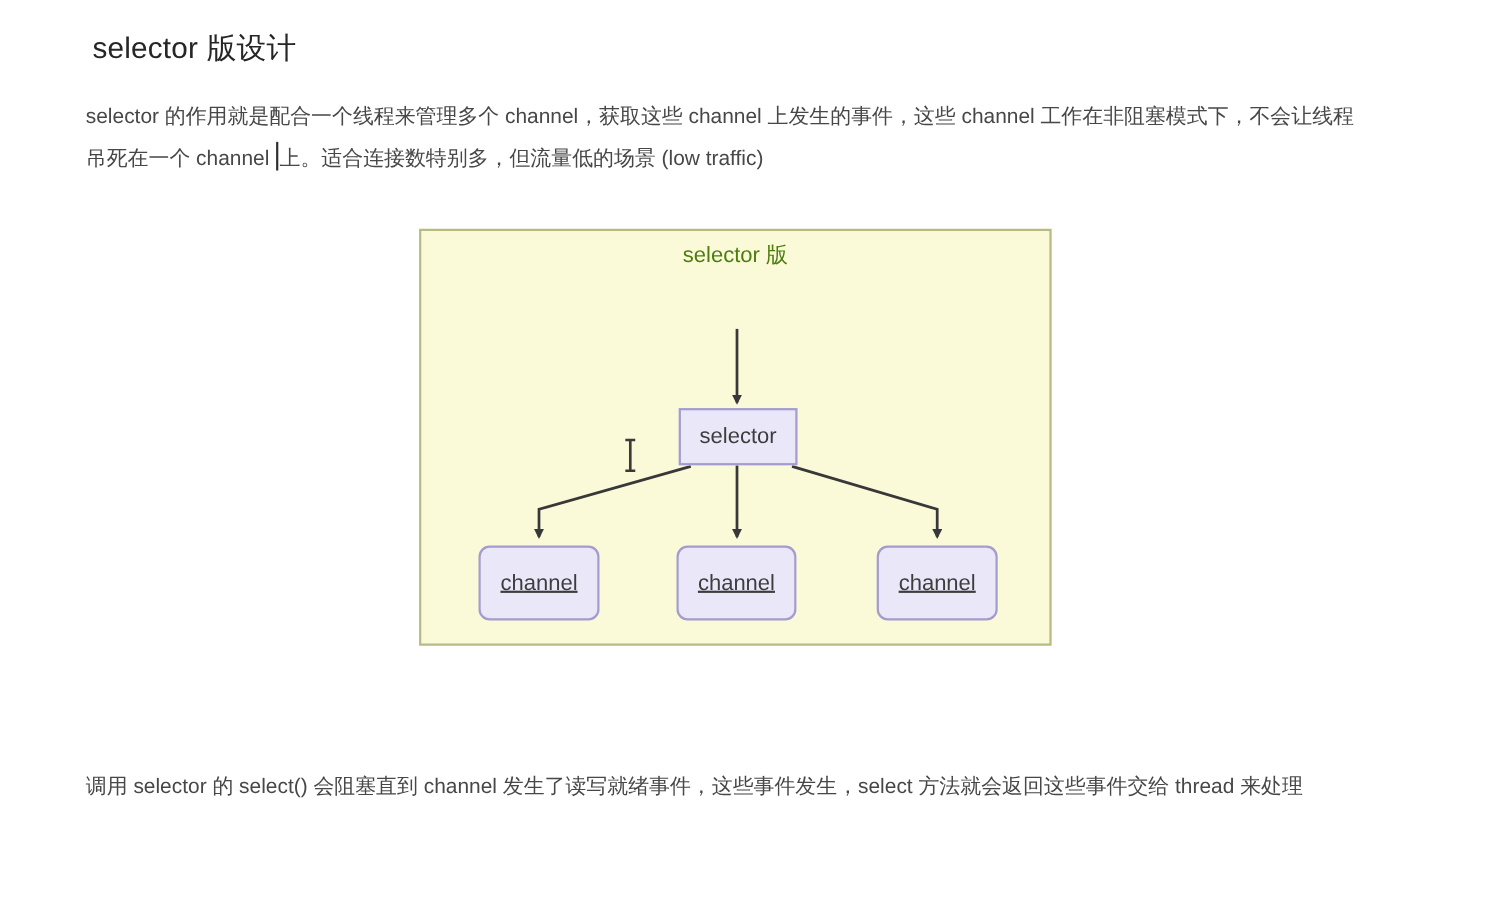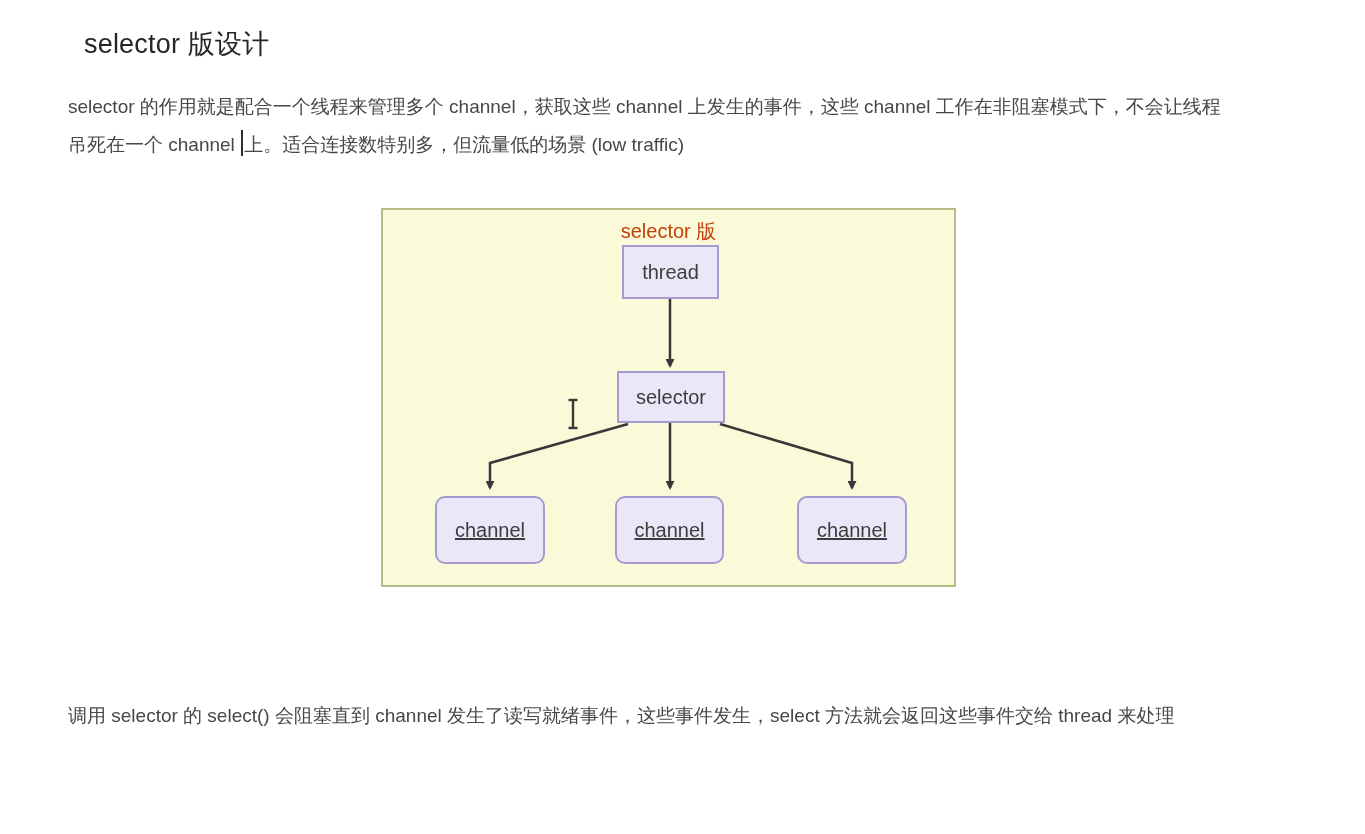--- a/index.html
+++ b/index.html
@@ -13,21 +13,21 @@
   .page-title {
     position: absolute;
     left: 84px; top: 26px;
     font-size: 27px;
     font-weight: 400;
     color: #262626;
     letter-spacing: 0.2px;
   }
   .para {
     position: absolute;
-    left: 68px;
+    left: 78px;
     width: 1165px;
     font-size: 19px;
     line-height: 38px;
     color: #474747;
   }
   .para-1 { top: 88px; }
   .para-2 { top: 697px; }
   .text-caret {
     display: inline-block;
     width: 2px; height: 26px;
@@ -41,21 +41,21 @@
     width: 575px; height: 379px;
     background: #fafad9;
     border: 2px solid #b8ba85;
   }
   .diagram-title {
     position: absolute;
     top: 8px; left: 0;
     width: 100%;
     text-align: center;
     font-size: 20px;
-    color: #c2410c;
+    color: #4d7c0f;
   }
   .node {
     position: absolute;
     background: #e9e7f8;
     border: 2px solid #a49cce;
     display: flex;
     align-items: center;
     justify-content: center;
     font-size: 20px;
     color: #3d3d3d;
@@ -100,21 +100,20 @@
 
     <line x1="287" y1="89" x2="287" y2="156" stroke="#383838" stroke-width="2.5" marker-end="url(#arrowhead)"></line>
 
     <line x1="287" y1="213" x2="287" y2="278" stroke="#383838" stroke-width="2.5" marker-end="url(#arrowhead)"></line>
 
     <path d="M 245 214 L 107 253 L 107 278" fill="none" stroke="#383838" stroke-width="2.5" marker-end="url(#arrowhead)"></path>
 
     <path d="M 337 214 L 469 253 L 469 278" fill="none" stroke="#383838" stroke-width="2.5" marker-end="url(#arrowhead)"></path>
   </svg>
 
-  <div class="node node-thread">thread</div>
 
   <div class="node node-selector">selector</div>
 
   <div class="node node-channel node-channel-1">channel</div>
 
   <div class="node node-channel node-channel-2">channel</div>
 
   <div class="node node-channel node-channel-3">channel</div>
 </div>
 

